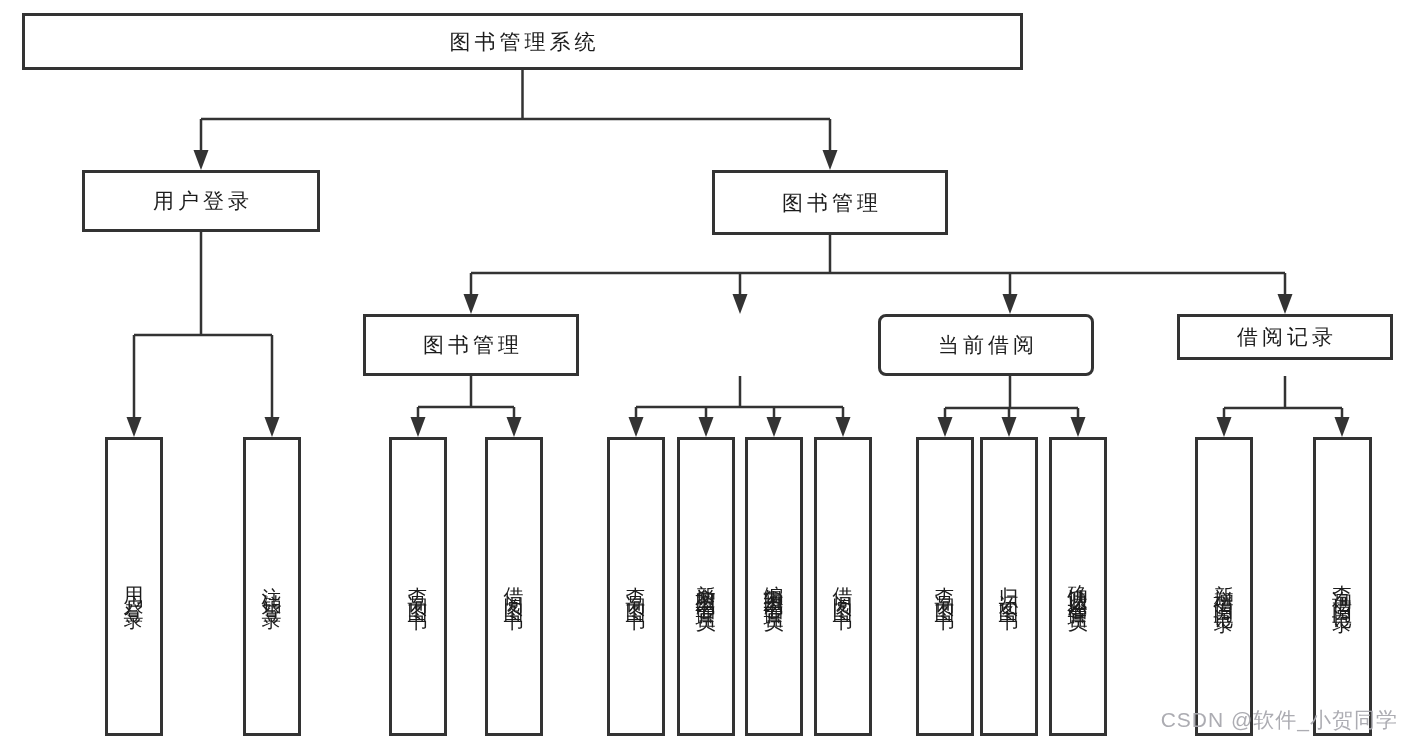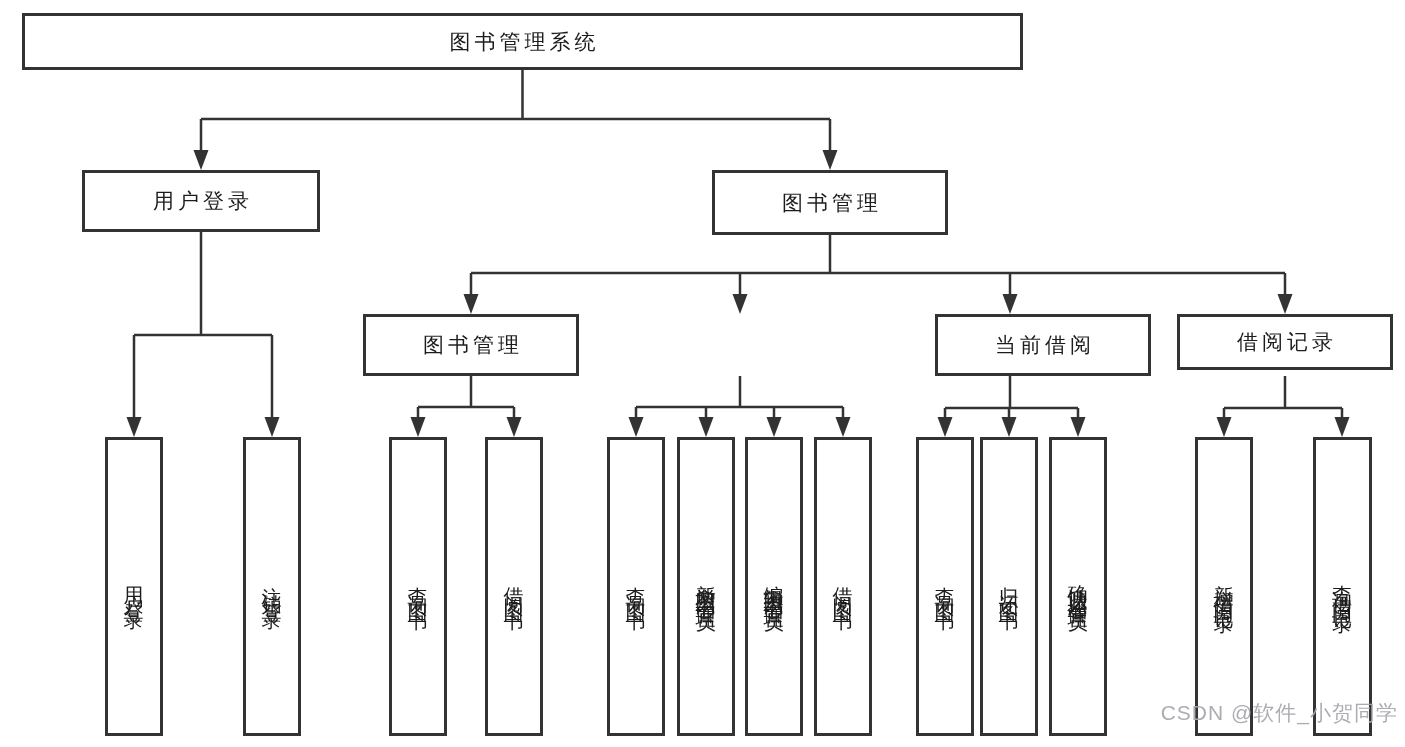--- a/index.html
+++ b/index.html
@@ -44,21 +44,21 @@
     writing-mode: vertical-rl;
     text-orientation: mixed;
     font-size: 20px;
     letter-spacing: 8px;
     color: #1c1c1c;
     line-height: 1;
   }
   .watermark {
     position: absolute;
     right: 7px;
-    bottom: 20px;
+    bottom: 13px;
     font-size: 21px;
     color: rgba(168, 168, 174, 0.95);
     letter-spacing: 1px;
     white-space: nowrap;
     z-index: 5;
   }
 </style>
 </head>
 <body>
 
@@ -91,24 +91,24 @@
   <div class="hbox" style="left:82px; top:170px; width:238px; height:62px;">
     <span>用户登录</span>
   </div>
   <div class="hbox" style="left:712px; top:170px; width:236px; height:65px;">
     <span>图书管理</span>
   </div>
 
   <div class="hbox" style="left:363px; top:314px; width:216px; height:62px;">
     <span>图书管理</span>
   </div>
-  <div class="hbox" style="left:935px; top:314px; width:216px; height:62px;">
+  <div class="hbox" style="left:878px; top:314px; width:216px; height:62px;border-radius:8px;">
     <span>当前借阅</span>
   </div>
-  <div class="hbox" style="left:1177px; top:314px; width:216px; height:56px;">
+  <div class="hbox" style="left:1177px; top:314px; width:216px; height:46px;">
     <span>借阅记录</span>
   </div>
 
   <div class="vbox" style="left:105px; top:437px; width:58px; height:299px;">
     <span>用户登录</span>
   </div>
   <div class="vbox" style="left:243px; top:437px; width:58px; height:299px;">
     <span>注销登录</span>
   </div>
 

